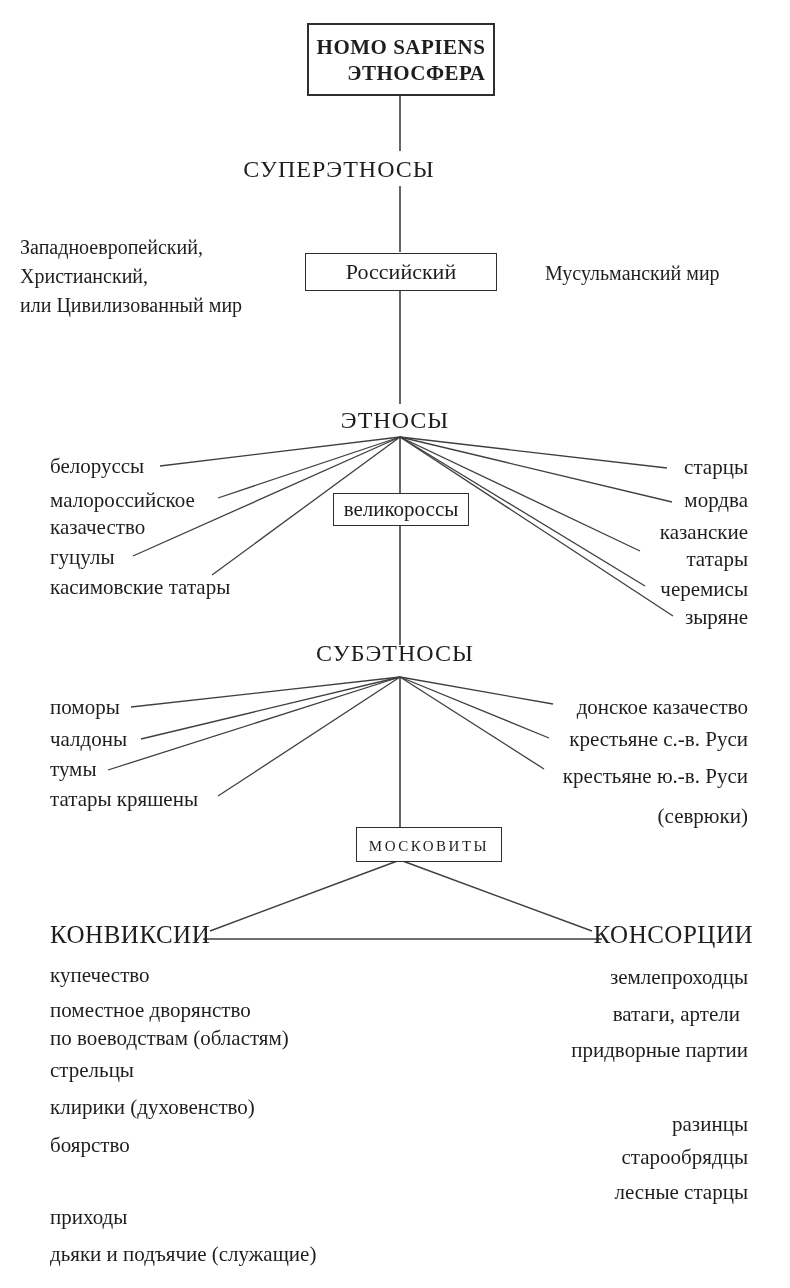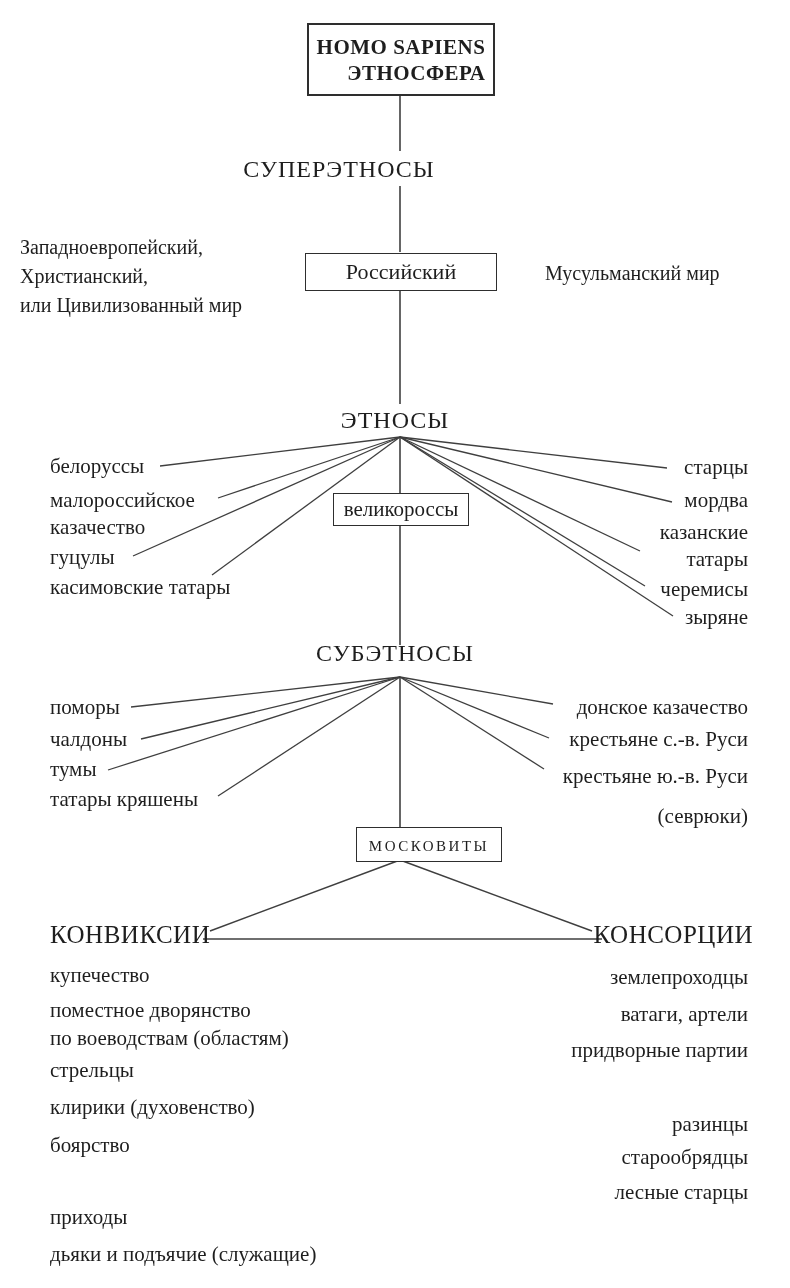--- a/index.html
+++ b/index.html
@@ -133,19 +133,19 @@
   <div class="list-item" style="left:50px;top:961px;">купечество</div>
   <div class="list-item" style="left:50px;top:996px;">поместное дворянство
 по воеводствам (областям)</div>
   <div class="list-item" style="left:50px;top:1056px;">стрельцы</div>
   <div class="list-item" style="left:50px;top:1093px;">клирики (духовенство)</div>
   <div class="list-item" style="left:50px;top:1131px;">боярство</div>
   <div class="list-item" style="left:50px;top:1203px;">приходы</div>
   <div class="list-item" style="left:50px;top:1240px;">дьяки и подъячие (служащие)</div>
 
   <div class="list-item right" style="right:42px;top:963px;">землепроходцы</div>
-  <div class="list-item right" style="right:42px;top:1000px;">ватаги, артели</div>
+  <div class="list-item right" style="right:50px;top:1000px;">ватаги, артели</div>
   <div class="list-item right" style="right:42px;top:1036px;">придворные партии</div>
   <div class="list-item right" style="right:42px;top:1110px;">разинцы</div>
   <div class="list-item right" style="right:42px;top:1143px;">старообрядцы</div>
   <div class="list-item right" style="right:42px;top:1178px;">лесные старцы</div>
 
 </div>
 
 </body></html>

